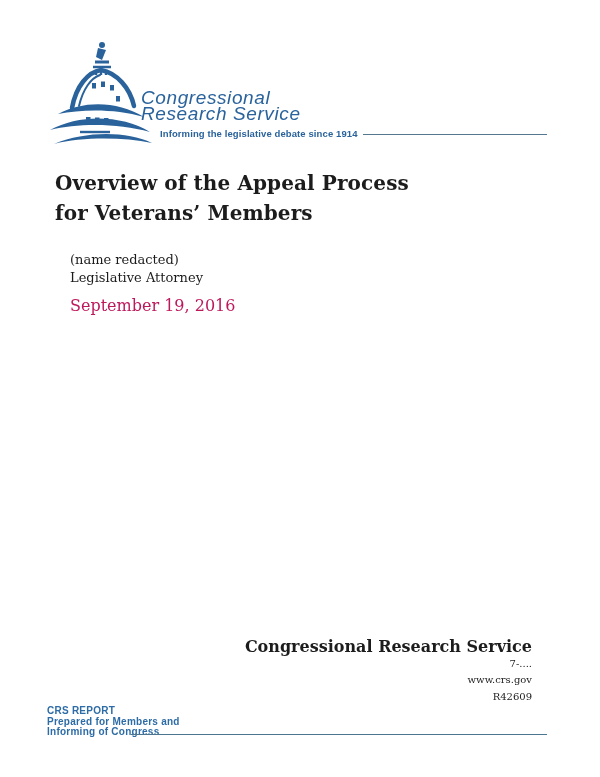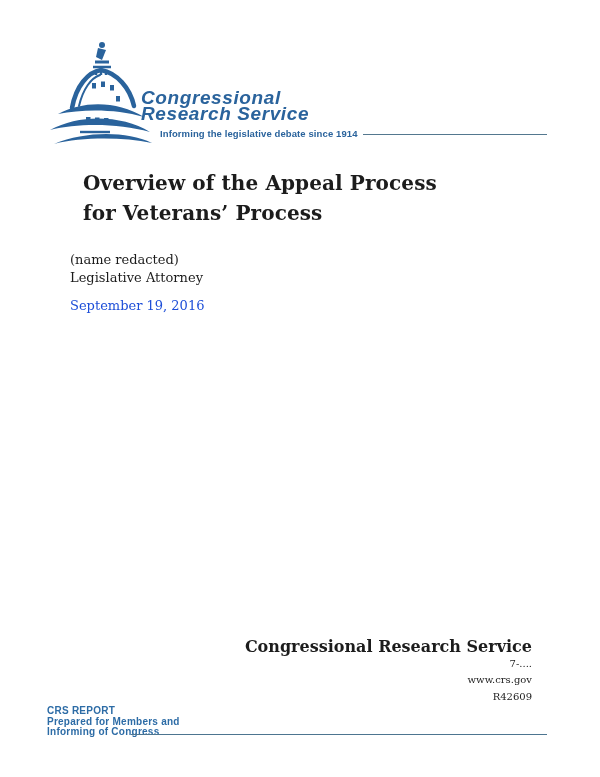--- a/index.html
+++ b/index.html
@@ -19,21 +19,21 @@
   .logo-icon {
     position: absolute;
     left: 46px;
     top: 40px;
   }
   .logo-org {
     position: absolute;
     left: 141px;
     top: 90px;
     font-family: "Liberation Sans", sans-serif;
-    font-weight: bold;
+    font-weight: normal;
     font-style: italic;
     font-size: 19px;
     line-height: 16px;
     letter-spacing: 0.6px;
     color: #2a639c;
     white-space: nowrap;
   }
   .tagline-row {
     position: absolute;
     left: 145px;
@@ -53,21 +53,21 @@
   .tagline-rule {
     flex: 1;
     margin-left: 5px;
     border-bottom: 1.5px solid #54788f;
     transform: translateY(-2px);
   }
 
   
   .doc-title {
     position: absolute;
-    left: 83px;
+    left: 55px;
     top: 168px;
     font-family: "DejaVu Serif", "Liberation Serif", serif;
     font-weight: bold;
     font-size: 20px;
     line-height: 30px;
     color: #1c1c1c;
     letter-spacing: 0.1px;
   }
 
   
@@ -79,23 +79,23 @@
     font-size: 13px;
     line-height: 17.5px;
     color: #1c1c1c;
   }
   .author-name { font-weight: normal; }
   .doc-date {
     position: absolute;
     left: 70px;
     top: 297px;
     font-family: "DejaVu Serif", "Liberation Serif", serif;
-    font-size: 13px;
+    font-size: 16px;
     line-height: 17.5px;
-    color: #1d4ed8;
+    color: #be185d;
   }
 
   
   .footer-right {
     position: absolute;
     right: 68px;
     top: 639px;
     text-align: right;
     font-family: "DejaVu Serif", "Liberation Serif", serif;
     font-size: 10px;
@@ -164,21 +164,21 @@
     <div>Research Service</div>
   </div>
 
   <div class="tagline-row">
     <span class="tagline-text">Informing the legislative debate since 1914</span>
     <span class="tagline-rule"></span>
   </div>
 
   <h1 class="doc-title">
     <div>Overview of the Appeal Process</div>
-    <div>for Veterans’ Process</div>
+    <div>for Veterans’ Members</div>
   </h1>
 
   <div class="author-block">
     <div class="author-name">(name redacted)</div>
     <div>Legislative Attorney</div>
   </div>
   <div class="doc-date">September 19, 2016</div>
 
   <div class="footer-right">
     <div class="org">Congressional Research Service</div>

